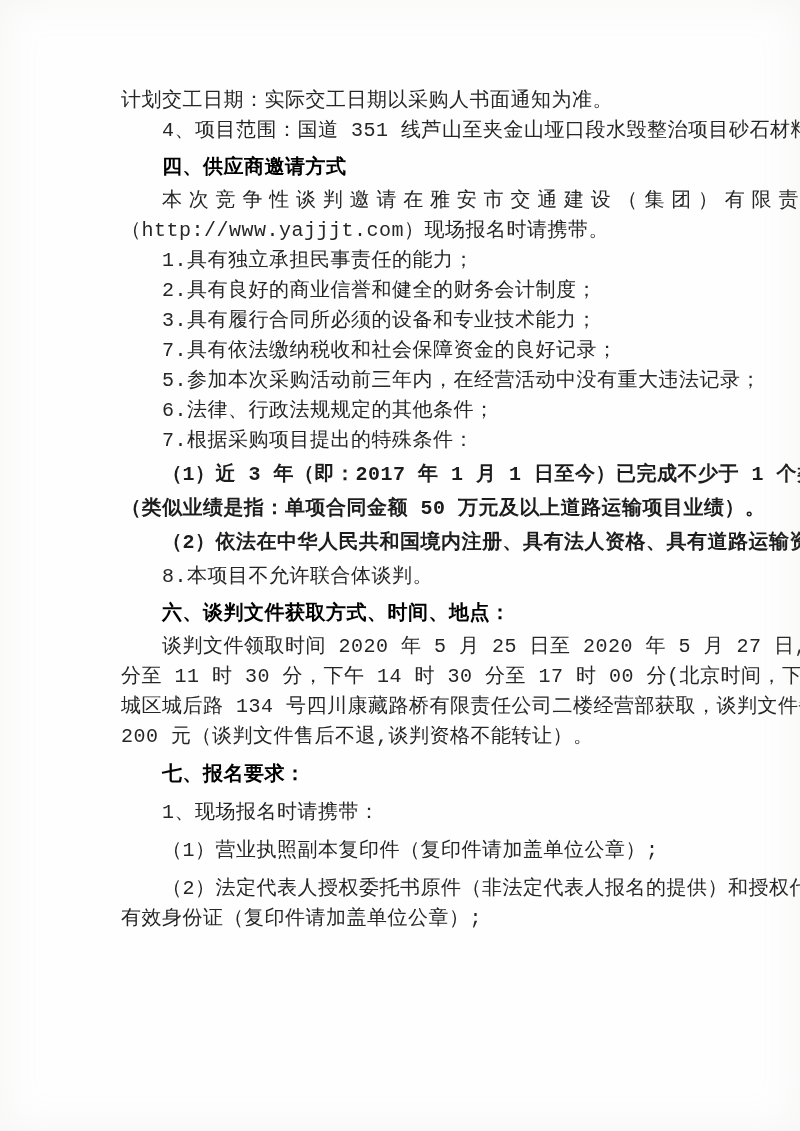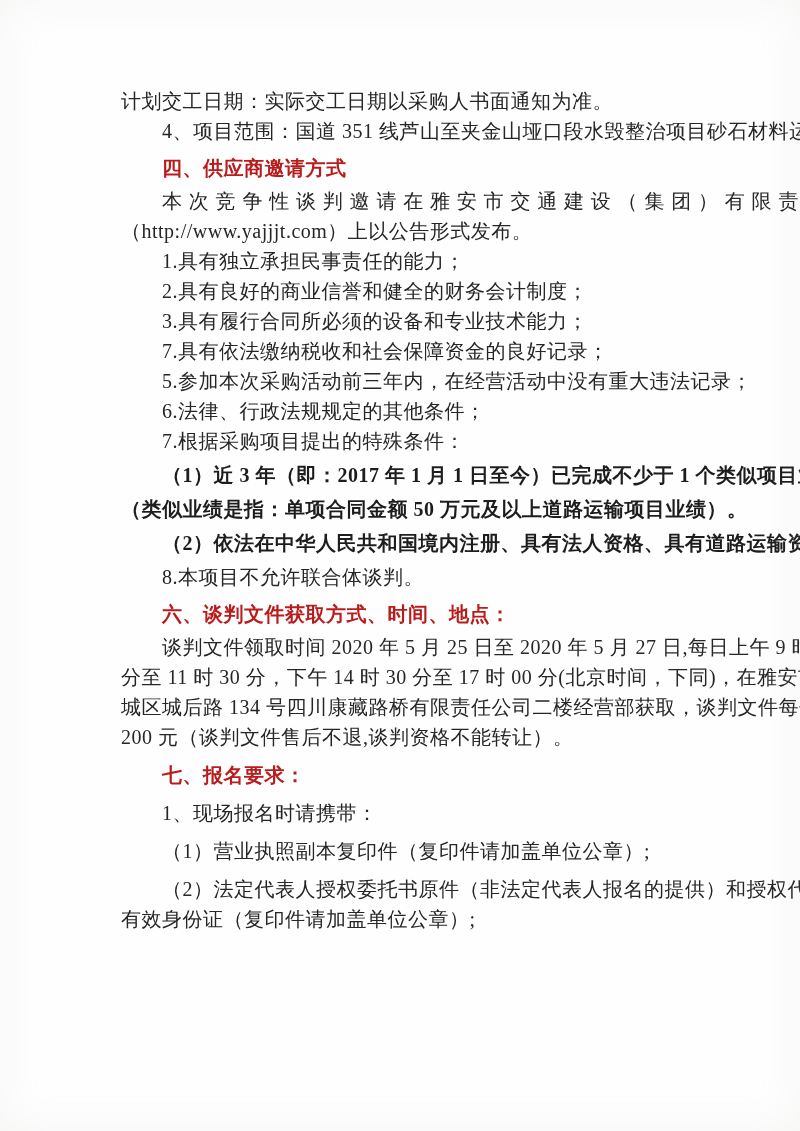--- a/index.html
+++ b/index.html
@@ -6,21 +6,21 @@
     margin: 0;
     padding: 0;
     background: #ffffff;
   }
   .page {
     position: relative;
     width: 800px;
     height: 1131px;
     background: #fefefe;
     overflow: hidden;
-    font-family: Liberation Serif, serif;
+    font-family: Liberation Mono, monospace;
     color: #262626;
   }
   
   .page::after {
     content: "";
     position: absolute;
     inset: 0;
     pointer-events: none;
     box-shadow: inset 0 0 40px rgba(180,180,175,0.12);
   }
@@ -34,21 +34,21 @@
   .line {
     line-height: 30px;
     white-space: nowrap;
     letter-spacing: 0.5px;
   }
   .line.indent {
     padding-left: 41px;
   }
   .line.heading {
     font-weight: bold;
-    color: #b91c1c;
+    color: #000000;
     margin-top: 7px;
     margin-bottom: 3px;
   }
   .line.bold {
     font-weight: bold;
     color: #1d1d1d;
     margin-top: 4px;
     margin-bottom: 4px;
   }
   .line.spread {
@@ -60,21 +60,21 @@
 </style>
 </head>
 <body>
 
 <div class="page">
   <div class="doc" id="doc">
       <div class="line body">计划交工日期：实际交工日期以采购人书面通知为准。</div>
       <div class="line body indent">4、项目范围：国道 351 线芦山至夹金山垭口段水毁整治项目砂石材料运输</div>
       <div class="line heading indent">四、供应商邀请方式</div>
       <div class="line body indent spread">本次竞争性谈判邀请在雅安市交通建设（集团）有限责任公司官网</div>
-      <div class="line body">（http://www.yajjjt.com）上以公告形式发布。</div>
+      <div class="line body">（http://www.yajjjt.com）现场报名时请携带。</div>
       <div class="line body indent">1.具有独立承担民事责任的能力；</div>
       <div class="line body indent">2.具有良好的商业信誉和健全的财务会计制度；</div>
       <div class="line body indent">3.具有履行合同所必须的设备和专业技术能力；</div>
       <div class="line body indent">7.具有依法缴纳税收和社会保障资金的良好记录；</div>
       <div class="line body indent">5.参加本次采购活动前三年内，在经营活动中没有重大违法记录；</div>
       <div class="line body indent">6.法律、行政法规规定的其他条件；</div>
       <div class="line body indent">7.根据采购项目提出的特殊条件：</div>
       <div class="line bold indent">（1）近 3 年（即：2017 年 1 月 1 日至今）已完成不少于 1 个类似项目业绩</div>
       <div class="line bold">（类似业绩是指：单项合同金额 50 万元及以上道路运输项目业绩）。</div>
       <div class="line bold indent">（2）依法在中华人民共和国境内注册、具有法人资格、具有道路运输资质</div>

